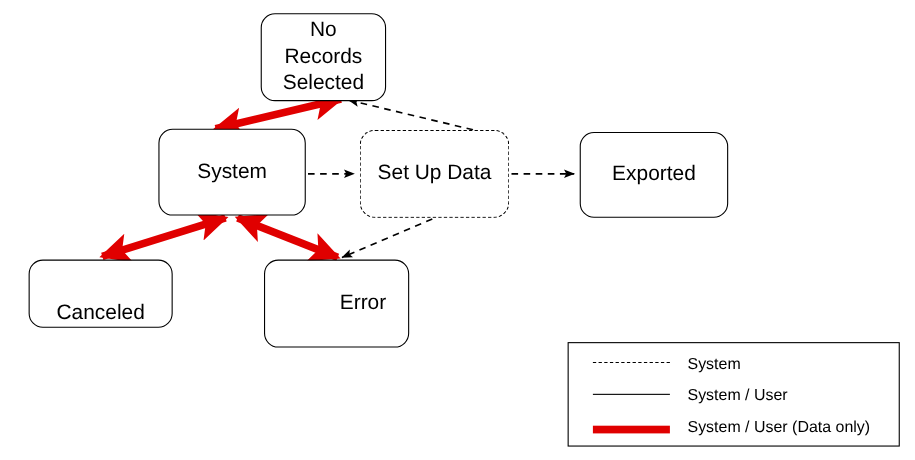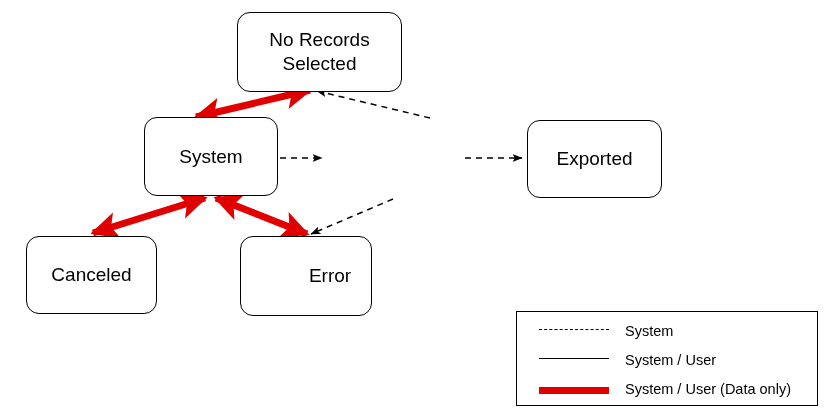--- a/index.html
+++ b/index.html
@@ -129,35 +129,38 @@
       <line x1="196" y1="117" x2="310" y2="90" stroke="#e00000" stroke-width="7" stroke-linecap="butt" marker-start="url(#arrow-red-start)" marker-end="url(#arrow-red-end)"></line>
     </g>
     <g>
       <line x1="205" y1="198" x2="93" y2="233" stroke="#e00000" stroke-width="7" stroke-linecap="butt" marker-start="url(#arrow-red-start)" marker-end="url(#arrow-red-end)"></line>
     </g>
     <g>
       <line x1="216" y1="198" x2="307" y2="234" stroke="#e00000" stroke-width="7" stroke-linecap="butt" marker-start="url(#arrow-red-start)" marker-end="url(#arrow-red-end)"></line>
     </g>
   </svg>
 
-  <div class="node" style="left:237px; top:12px; width:165px; height:80px;">
+  <div class="node" style="left:237px; top:12px; width:114px; height:80px;">
     <span class="node-label">No Records
 Selected</span>
   </div>
 
   <div class="node" style="left:144px; top:117px; width:134px; height:79px;">
     <span class="node-label">System</span>
   </div>
 
+  <div class="node dashed" style="left:327px; top:118px; width:136px; height:80px;">
+    <span class="node-label">Set Up Data</span>
+  </div>
 
   <div class="node" style="left:527px; top:120px; width:135px; height:78px;">
     <span class="node-label">Exported</span>
   </div>
 
-  <div class="node" style="left:26px; top:236px; width:131px; height:78px;">
+  <div class="node" style="left:26px; top:236px; width:131px; height:62px;align-items:flex-end;">
     <span class="node-label">Canceled</span>
   </div>
 
   <div class="node" style="left:240px; top:236px; width:132px; height:80px;padding-left:48px;">
     <span class="node-label">Error</span>
   </div>
 
   <div class="legend" style="left:516px; top:311px; width:302px; height:95px;">
 
     <div class="legend-row" style="top:11px;">

